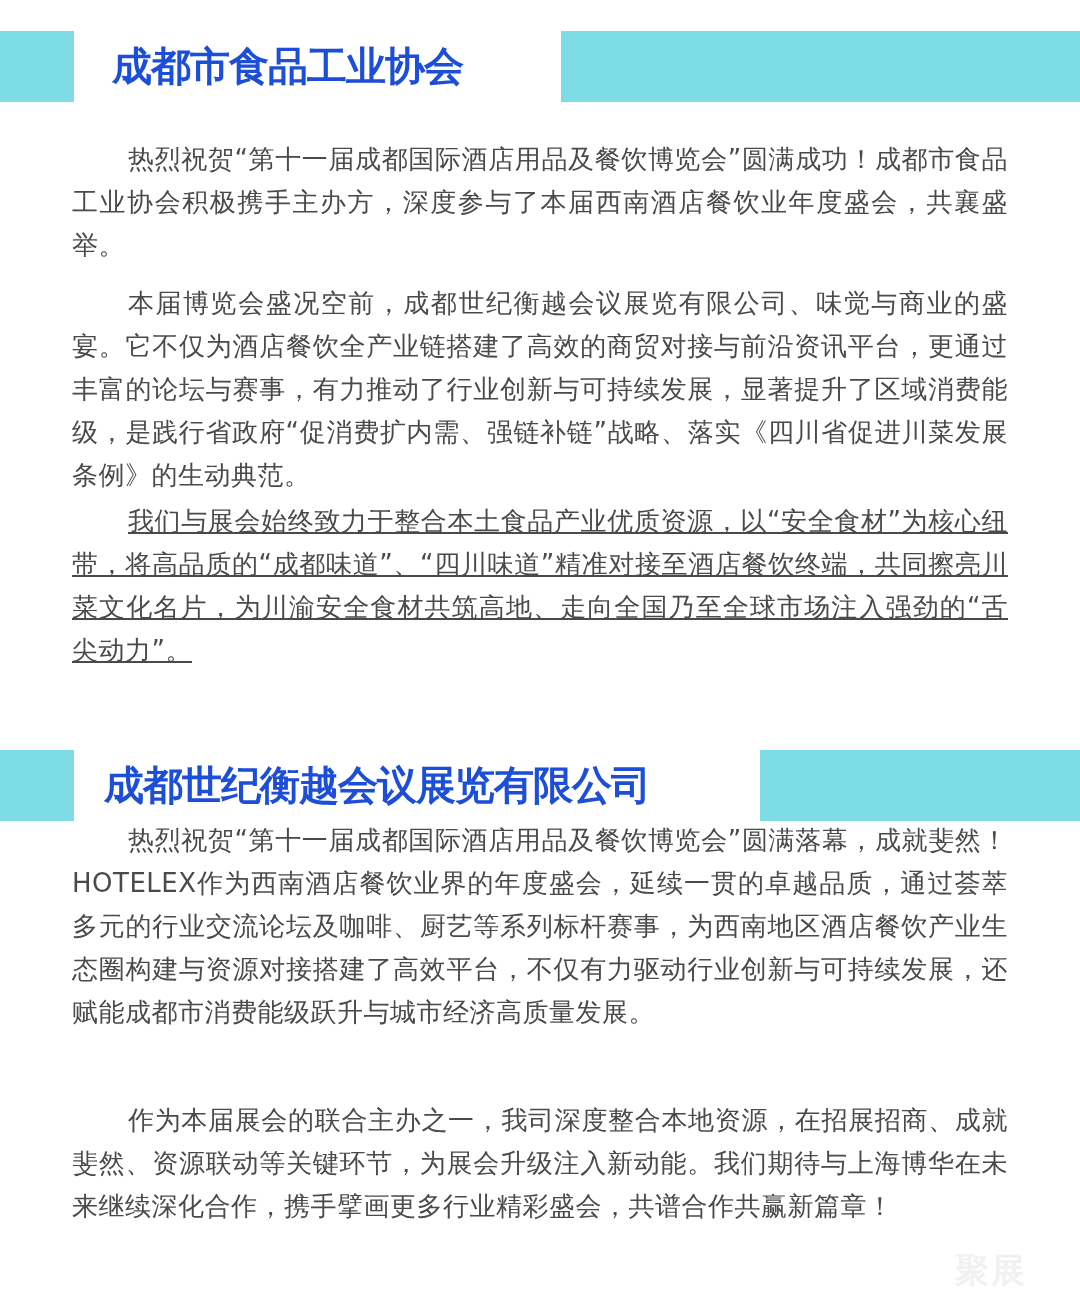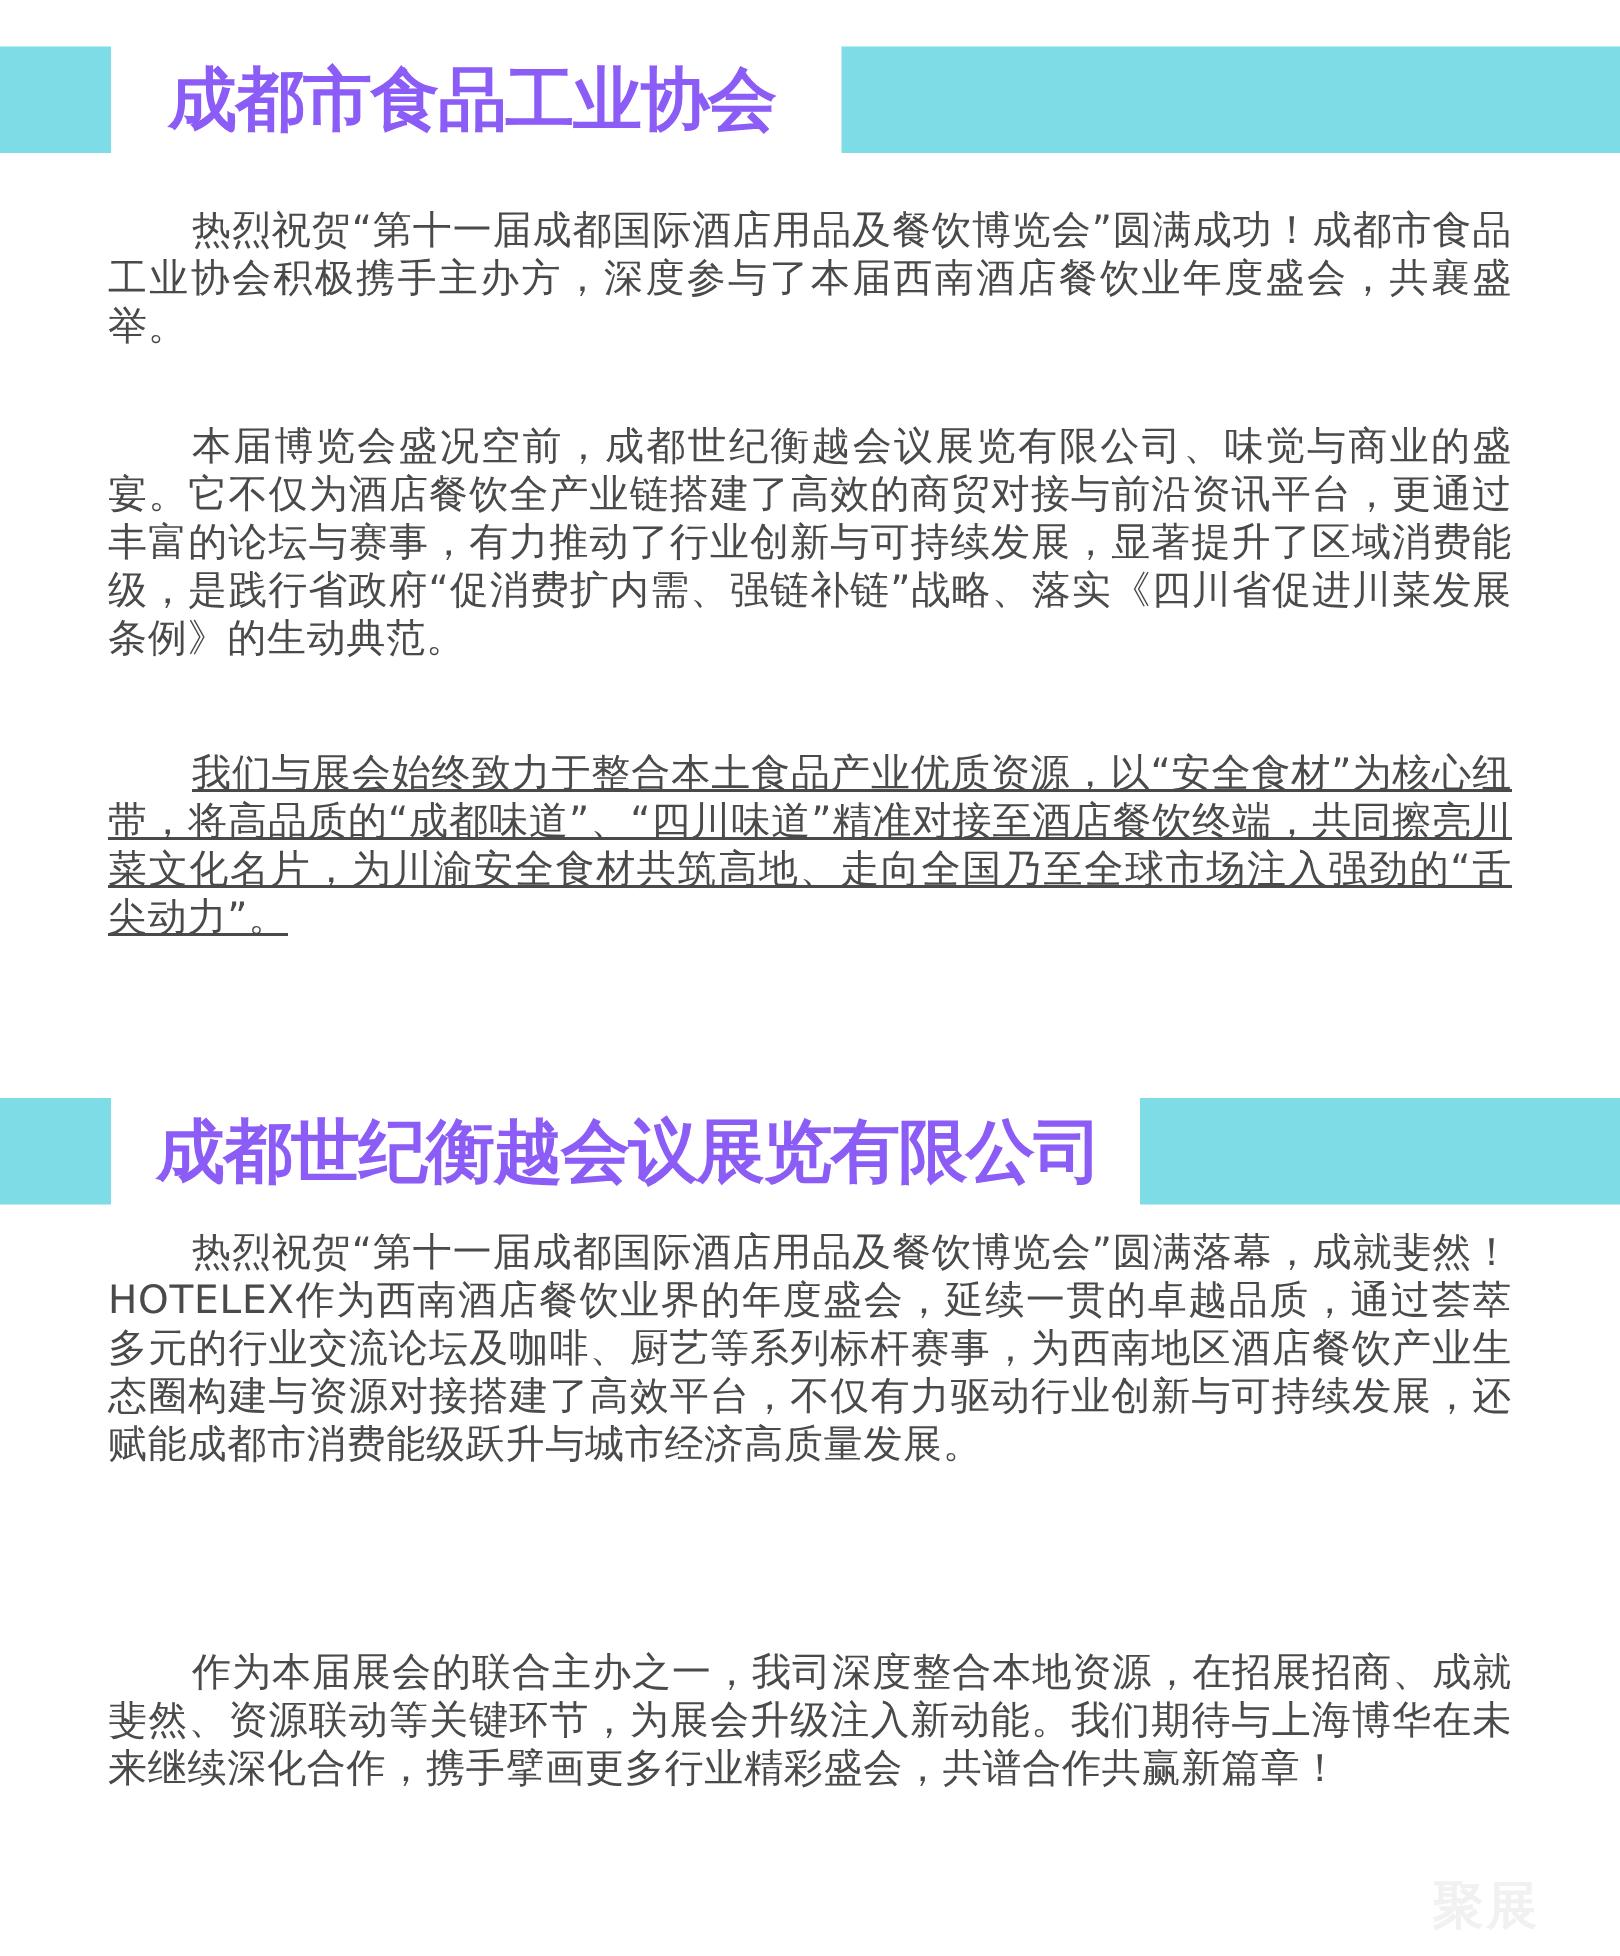--- a/index.html
+++ b/index.html
@@ -5,26 +5,26 @@
   html, body { margin: 0; padding: 0; }
   body {
     width: 1080px; height: 1304px; background: #ffffff; position: relative; overflow: hidden;
     font-family: "DejaVu Sans", "Liberation Sans", sans-serif;
   }
   .header { position: absolute; left: 0; width: 1080px; height: 71px; }
   .bar { position: absolute; top: 0; height: 71px; background: #7ddce6; }
   .bar-left { left: 0; width: 74px; }
   .title {
     position: absolute; top: 0; height: 71px; line-height: 71px;
-    font-size: 46px; font-weight: bold; color: #8b5cf6; white-space: nowrap;
+    font-size: 40px; font-weight: bold; color: #1d4ed8; white-space: nowrap;
     letter-spacing: -1px;
   }
   .para {
     position: absolute; left: 72px; width: 936px;
-    font-size: 26px; line-height: 32px; color: #4a4a4a;
+    font-size: 26px; line-height: 43px; color: #4a4a4a;
     text-align: justify; text-indent: 56px; margin: 0;
     letter-spacing: 0.5px;
   }
   .watermark {
     position: absolute; left: 955px; top: 1248px; font-size: 34px; font-weight: bold;
     color: rgba(230,230,230,0.55); letter-spacing: 2px;
   }
 </style>
 </head>
 <body>
@@ -32,21 +32,21 @@
 <div class="header" style="top:31px;">
   <div class="bar bar-left"></div>
   <div class="title" style="left:112px;">成都市食品工业协会</div>
   <div class="bar" style="left:561px; width:519px;"></div>
 </div>
 
 <p class="para" style="top:138px;">热烈祝贺“第十一届成都国际酒店用品及餐饮博览会”圆满成功！成都市食品工业协会积极携手主办方，深度参与了本届西南酒店餐饮业年度盛会，共襄盛举。</p>
 <p class="para" style="top:282px;">本届博览会盛况空前，成都世纪衡越会议展览有限公司、味觉与商业的盛宴。它不仅为酒店餐饮全产业链搭建了高效的商贸对接与前沿资讯平台，更通过丰富的论坛与赛事，有力推动了行业创新与可持续发展，显著提升了区域消费能级，是践行省政府“促消费扩内需、强链补链”战略、落实《四川省促进川菜发展条例》的生动典范。</p>
 <p class="para" style="top:500px;text-decoration:underline;">我们与展会始终致力于整合本土食品产业优质资源，以“安全食材”为核心纽带，将高品质的“成都味道”、“四川味道”精准对接至酒店餐饮终端，共同擦亮川菜文化名片，为川渝安全食材共筑高地、走向全国乃至全球市场注入强劲的“舌尖动力”。</p>
 
-<div class="header" style="top:732px;">
+<div class="header" style="top:750px;">
   <div class="bar bar-left"></div>
   <div class="title" style="left:104px;">成都世纪衡越会议展览有限公司</div>
   <div class="bar" style="left:760px; width:320px;"></div>
 </div>
 
 <p class="para" style="top:819px;">热烈祝贺“第十一届成都国际酒店用品及餐饮博览会”圆满落幕，成就斐然！ HOTELEX作为西南酒店餐饮业界的年度盛会，延续一贯的卓越品质，通过荟萃多元的行业交流论坛及咖啡、厨艺等系列标杆赛事，为西南地区酒店餐饮产业生态圈构建与资源对接搭建了高效平台，不仅有力驱动行业创新与可持续发展，还赋能成都市消费能级跃升与城市经济高质量发展。</p>
 <p class="para" style="top:1099px;">作为本届展会的联合主办之一，我司深度整合本地资源，在招展招商、成就斐然、资源联动等关键环节，为展会升级注入新动能。我们期待与上海博华在未来继续深化合作，携手擘画更多行业精彩盛会，共谱合作共赢新篇章！</p>
 
 <div class="watermark">聚展</div>
 

